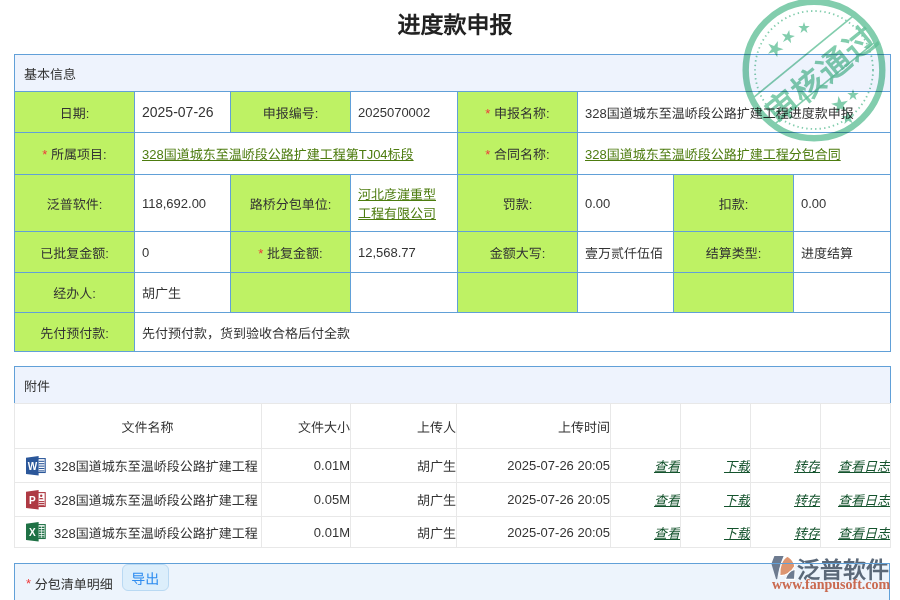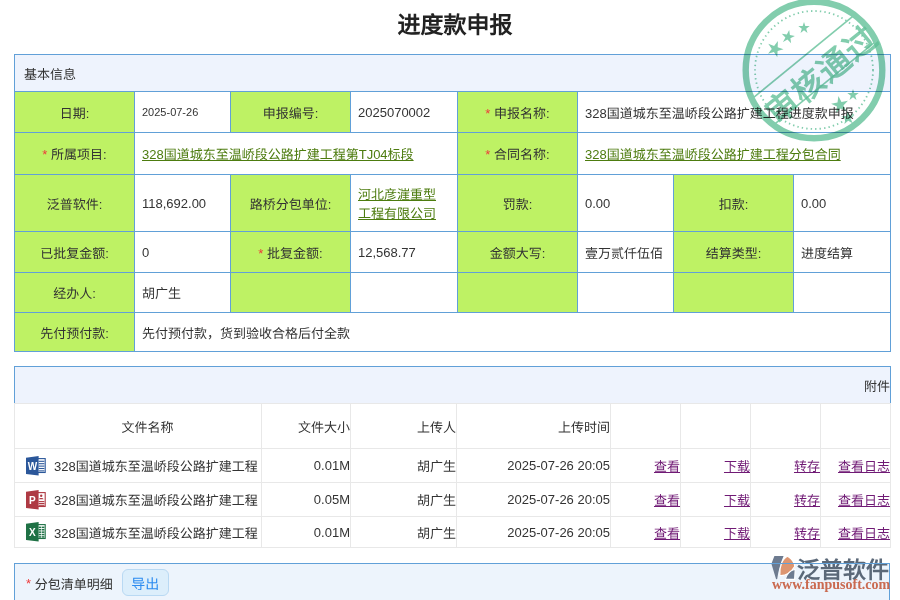--- a/index.html
+++ b/index.html
@@ -9,28 +9,28 @@
 table{border-collapse:collapse;table-layout:fixed;position:absolute;left:14px;font-size:13px;color:#333;}
 #basic{top:54px;width:876px;}
 #basic td{border:1px solid #61a0d8;padding:8px 7px;overflow:hidden;}
 #basic .hd{background:#eef3fd;text-align:left;padding-left:9px;font-size:13px;}
 .lb{background:#bef264;text-align:center;margin-left:12px;}
 .vl{background:#fff;text-align:left;}
 a{color:#4d7c0f;text-decoration:underline;}
 .red{color:#ee3b3b;font-size:13px;}
 #attach{top:366px;width:876px;border:1px solid #61a0d8;}
 #attach td{border:1px solid #e8e8e8;padding:0;overflow:hidden;}
-#attach a{color:#701a75;}
-#attach .hd{background:#eef3fd;text-align:right;padding-left:9px;border-left:1px solid #61a0d8;border-right:1px solid #61a0d8;border-top:1px solid #61a0d8;}
+#attach a{color:#14532d;font-style:italic;}
+#attach .hd{background:#eef3fd;text-align:left;padding-left:9px;border-left:1px solid #61a0d8;border-right:1px solid #61a0d8;border-top:1px solid #61a0d8;}
 #attach .fn{text-align:center;}
 .ctr{text-align:right;}
 .fname{padding-left:11px;display:flex;align-items:center;}
 .fname svg{margin-right:8px;flex:none;}
 #subsec{position:absolute;left:14px;top:563px;width:876px;height:40px;background:#edf4fc;border:1px solid #61a0d8;display:flex;align-items:center;padding-left:11px;font-size:13px;color:#333;}
-.btn{display:inline-flex;align-items:center;justify-content:center;margin-left:9px;width:47px;height:27px;background:#dceefb;border:1px solid #b9d9f3;border-radius:6px;color:#2d8cf0;font-size:14px;align-self:flex-start;margin-top:5px;}
+.btn{display:inline-flex;align-items:center;justify-content:center;margin-left:9px;width:47px;height:27px;background:#dceefb;border:1px solid #b9d9f3;border-radius:6px;color:#2d8cf0;font-size:14px;align-self:flex-start;}
 #logo{position:absolute;left:771px;top:555px;z-index:4;}
 #logoline{position:absolute;left:771px;top:563px;width:119px;height:1px;background:#61a0d8;z-index:5;}
 #stamp{position:absolute;left:738px;top:-6px;mix-blend-mode:multiply;}
 </style>
 </head>
 <body>
 <div class="title">进度款申报</div>
 
 <table id="basic">
 <colgroup>
@@ -42,21 +42,21 @@
       <col style="width:96px">
       <col style="width:120px">
       <col style="width:97px">
     </colgroup>
 <tbody>
       <tr style="height:37px">
         <td class="hd" colspan="8">基本信息</td>
       </tr>
 <tr style="height:41px">
 <td class="lb">日期:</td>
-        <td class="vl" style="font-size:11px">2025-07-26</td>
+        <td class="vl" style="font-size:14px">2025-07-26</td>
 <td class="lb">申报编号:</td>
         <td class="vl">2025070002</td>
 <td class="lb"><span class="red">*</span> 申报名称:</td>
         <td class="vl" colspan="3">328国道城东至温峤段公路扩建工程进度款申报</td>
 </tr>
 <tr style="height:42px">
 <td class="lb"><span class="red">*</span> 所属项目:</td>
         <td class="vl" colspan="3"><a>328国道城东至温峤段公路扩建工程第TJ04标段</a></td>
 <td class="lb"><span class="red">*</span> 合同名称:</td>
         <td class="vl" colspan="3"><a>328国道城东至温峤段公路扩建工程分包合同</a></td>

